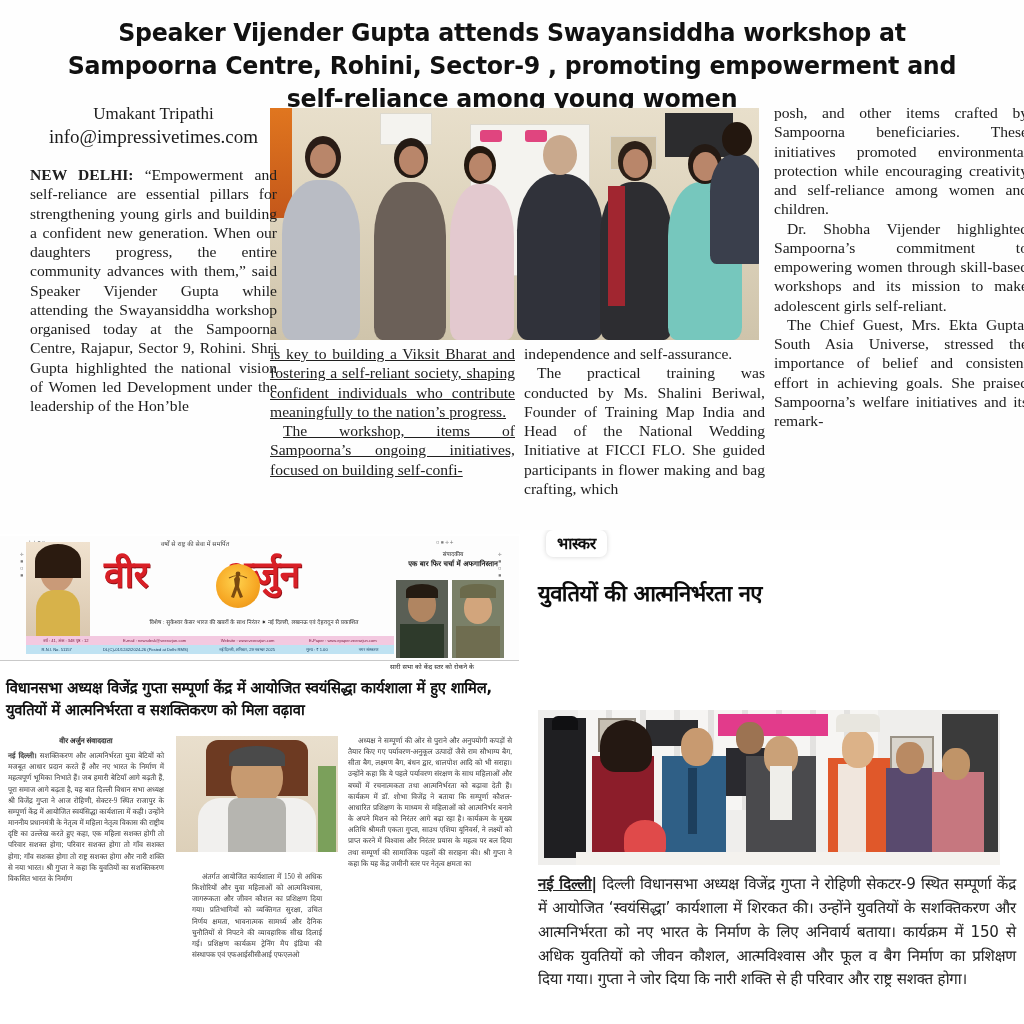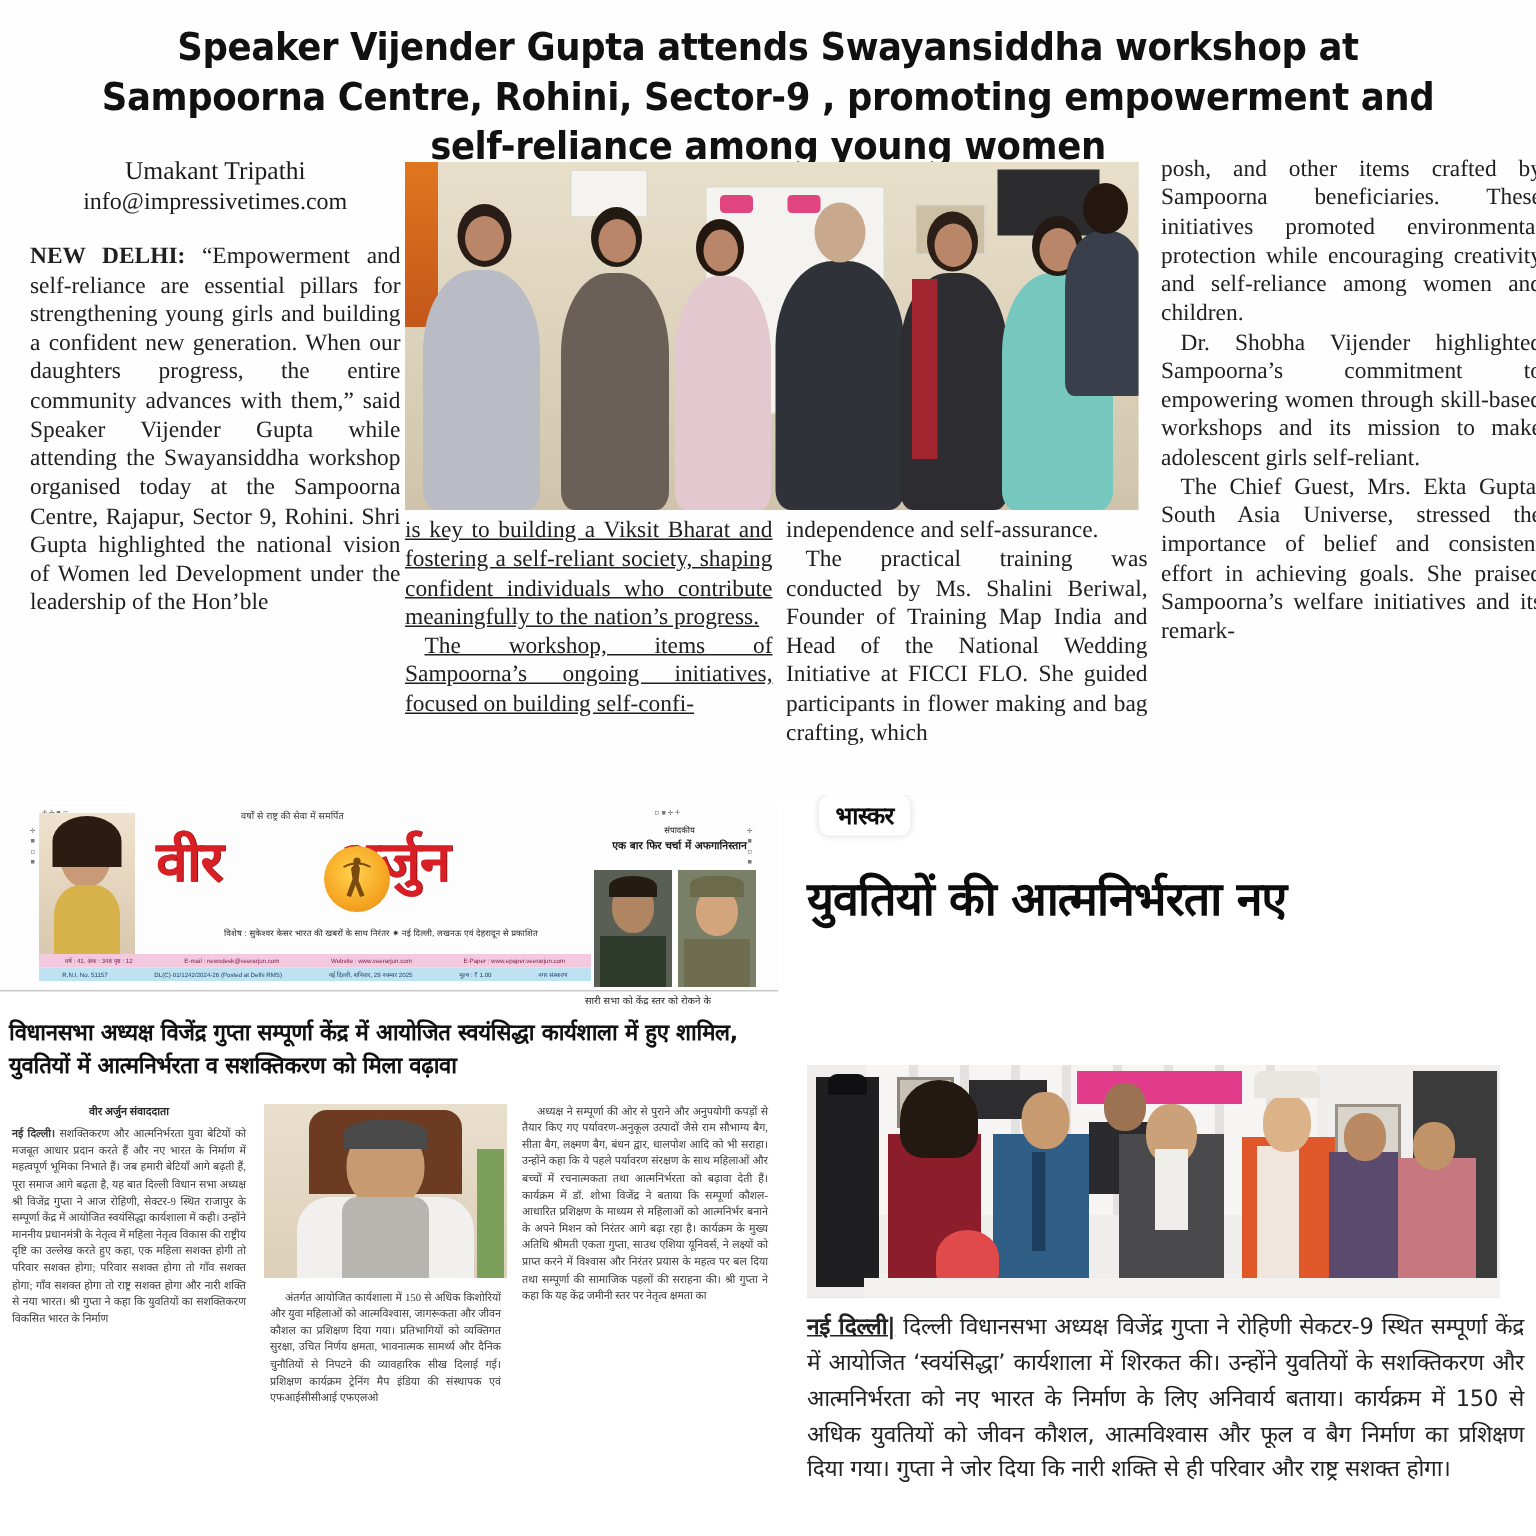--- a/index.html
+++ b/index.html
@@ -51,34 +51,34 @@
     top: 0;
     font-size: 15.6px;
     line-height: 1.235;
     text-align: justify;
     color: #202020;
     hyphens: manual;
   }
   .col p { margin: 0; }
   .col p + p { text-indent: 13px; }
 
-  #col1 { left: 6px;    width: 247px; }
+  #col1 { left: 16px;    width: 247px; }
   #col2 { left: 256px; width: 245px; text-decoration: underline; }
   #col3 { left: 510px; width: 241px; }
   #col4 { left: 760px; width: 254px; }
 
   .byline {
     text-align: center;
     font-size: 17px;
     line-height: 1.25;
     margin-bottom: 16px;
     color: #1b1b1b;
   }
   .byline .email {
-    font-size: 16px;
+    font-size: 19px;
     display: block;
     margin-top: 1px;
   }
   .dateline { font-weight: 700; }
 
   .col2-spacer, .col3-spacer { height: 241px; }
 
   
   .photo-top {
     position: absolute;
@@ -287,21 +287,21 @@
     font-size: 16px;
     color: #0d0d0d;
     letter-spacing: -0.4px;
   }
   .bh-headline {
     position: absolute;
     left: 18px; top: 48px;
     width: 470px;
     font-family: "DejaVu Sans", sans-serif;
     font-weight: 700;
-    font-size: 31px;
+    font-size: 22px;
     line-height: 1.44;
     color: #0c0c0c;
     letter-spacing: -0.6px;
   }
   .bh-photo {
     position: absolute;
     left: 18px; top: 180px;
     width: 462px; height: 155px;
     overflow: hidden;
     background: #cfc6bb;
@@ -492,21 +492,21 @@
     <div class="ph" style="left:52px;top:62px;width:58px;height:56px;background:#b6b5b0;border-radius:10px 10px 0 0;"></div>
     <div class="ph" style="left:142px;top:30px;width:18px;height:86px;background:#7ba05b;"></div>
   </div>
 
   <div class="va-body" id="va-col1">
     <div class="va-credit">वीर अर्जुन संवाददाता</div>
     <p style="margin:0;text-indent:0;"><span class="va-city">नई दिल्ली।</span><span> सशक्तिकरण और आत्मनिर्भरता युवा बेटियों को मजबूत आधार प्रदान करते हैं और नए भारत के निर्माण में महत्वपूर्ण भूमिका निभाते हैं। जब हमारी बेटियाँ आगे बढ़ती हैं, पूरा समाज आगे बढ़ता है, यह बात दिल्ली विधान सभा अध्यक्ष श्री विजेंद्र गुप्ता ने आज रोहिणी, सेक्टर-9 स्थित राजापुर के सम्पूर्णा केंद्र में आयोजित स्वयंसिद्धा कार्यशाला में कही। उन्होंने माननीय प्रधानमंत्री के नेतृत्व में महिला नेतृत्व विकास की राष्ट्रीय दृष्टि का उल्लेख करते हुए कहा, एक महिला सशक्त होगी तो परिवार सशक्त होगा; परिवार सशक्त होगा तो गाँव सशक्त होगा; गाँव सशक्त होगा तो राष्ट्र सशक्त होगा और नारी शक्ति से नया भारत। श्री गुप्ता ने कहा कि युवतियों का सशक्तिकरण विकसित भारत के निर्माण</span></p>
   </div>
 
   <div class="va-body" id="va-col2">
-    <p style="margin:4px;text-indent:10px;">अंतर्गत आयोजित कार्यशाला में 150 से अधिक किशोरियों और युवा महिलाओं को आत्मविश्वास, जागरूकता और जीवन कौशल का प्रशिक्षण दिया गया। प्रतिभागियों को व्यक्तिगत सुरक्षा, उचित निर्णय क्षमता, भावनात्मक सामर्थ्य और दैनिक चुनौतियों से निपटने की व्यावहारिक सीख दिलाई गई। प्रशिक्षण कार्यक्रम ट्रेनिंग मैप इंडिया की संस्थापक एवं एफआईसीसीआई एफएलओ</p>
+    <p style="margin:16px;text-indent:10px;">अंतर्गत आयोजित कार्यशाला में 150 से अधिक किशोरियों और युवा महिलाओं को आत्मविश्वास, जागरूकता और जीवन कौशल का प्रशिक्षण दिया गया। प्रतिभागियों को व्यक्तिगत सुरक्षा, उचित निर्णय क्षमता, भावनात्मक सामर्थ्य और दैनिक चुनौतियों से निपटने की व्यावहारिक सीख दिलाई गई। प्रशिक्षण कार्यक्रम ट्रेनिंग मैप इंडिया की संस्थापक एवं एफआईसीसीआई एफएलओ</p>
   </div>
 
   <div class="va-body" id="va-col3">
     <p style="margin:0;text-indent:10px;">अध्यक्ष ने सम्पूर्णा की ओर से पुराने और अनुपयोगी कपड़ों से तैयार किए गए पर्यावरण-अनुकूल उत्पादों जैसे राम सौभाग्य बैग, सीता बैग, लक्ष्मण बैग, बंधन द्वार, धालपोश आदि को भी सराहा। उन्होंने कहा कि ये पहले पर्यावरण संरक्षण के साथ महिलाओं और बच्चों में रचनात्मकता तथा आत्मनिर्भरता को बढ़ावा देती हैं। कार्यक्रम में डॉ. शोभा विजेंद्र ने बताया कि सम्पूर्णा कौशल-आधारित प्रशिक्षण के माध्यम से महिलाओं को आत्मनिर्भर बनाने के अपने मिशन को निरंतर आगे बढ़ा रहा है। कार्यक्रम के मुख्य अतिथि श्रीमती एकता गुप्ता, साउथ एशिया यूनिवर्स, ने लक्ष्यों को प्राप्त करने में विश्वास और निरंतर प्रयास के महत्व पर बल दिया तथा सम्पूर्णा की सामाजिक पहलों की सराहना की। श्री गुप्ता ने कहा कि यह केंद्र जमीनी स्तर पर नेतृत्व क्षमता का</p>
   </div>
 </div>
 
 <div class="bh-clip">
 
   <div class="bh-logo">भास्कर</div>

